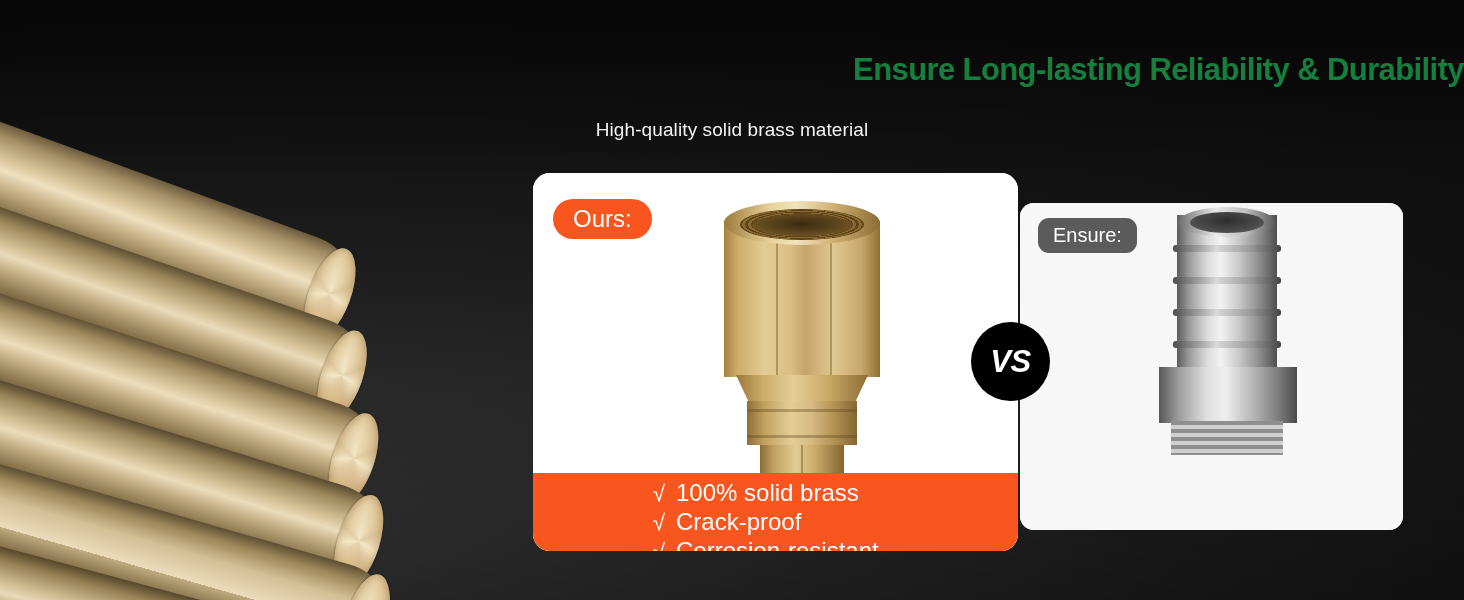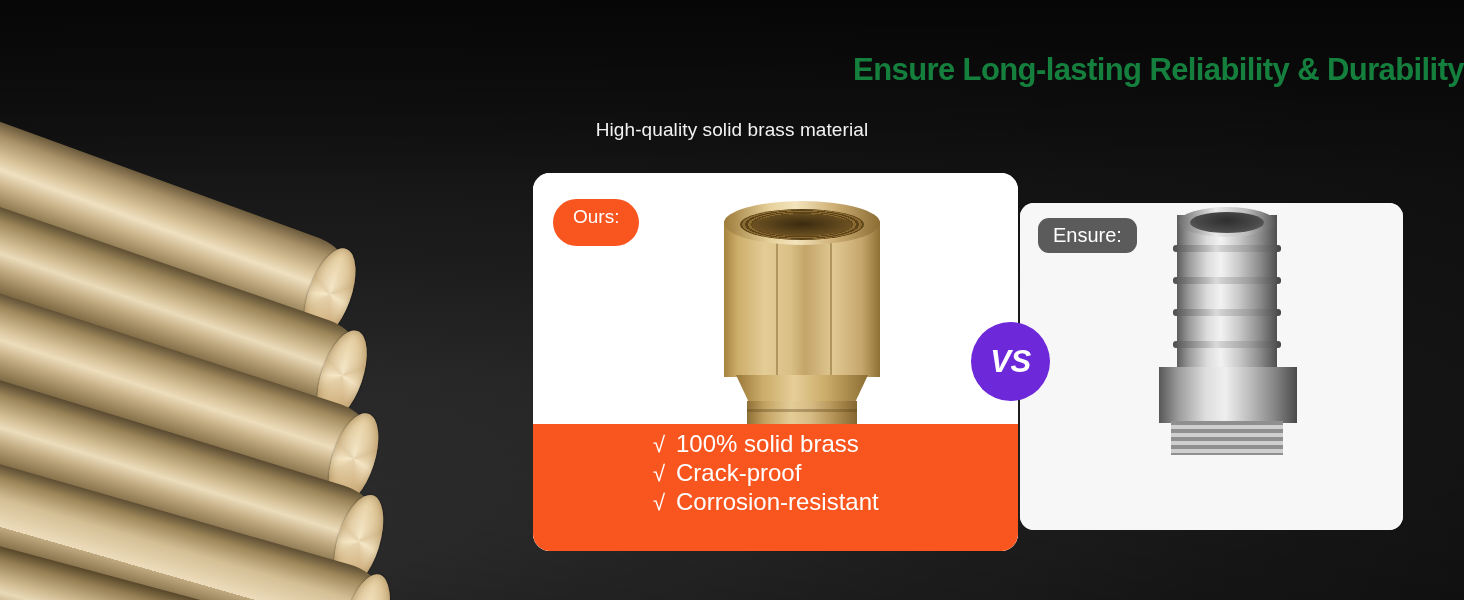--- a/index.html
+++ b/index.html
@@ -113,29 +113,29 @@
     border-radius:17px;
     z-index:5;
     overflow:hidden;
   }
   .ours-photo { position:absolute; inset:0; background:#ffffff; }
 
   .badge-ours {
     position:absolute; left:20px; top:26px;
     background:#F9551F;
     color:#ffffff;
-    font-size:19px;
-    padding:8px 20px 20px;
+    font-size:24px;
+    padding:8px 20px 8px;
     border-radius:999px;
     z-index:4;
     line-height:1;
   }
   .pros {
     position:absolute; left:0; right:0; bottom:0;
-    height:127px;
+    height:78px;
     background:#F9551F;
     z-index:3;
     padding:6px 16px 0 120px;
   }
   .pros .line {
     color:#ffffff;
     font-size:24px;
     line-height:28px;
     white-space:nowrap;
   }
@@ -148,21 +148,21 @@
   
   .steel { position:absolute; left:143px; top:-2px; width:130px; height:250px; z-index:2; }
   .s-part { position:absolute; }
 
   
   .vs {
     position:absolute;
     left:971px; top:322px;
     width:79px; height:79px;
     border-radius:50%;
-    background:#6d28d9;
+    background:#000000;
     color:#ffffff;
     font-size:31px;
     font-style:italic;
     font-weight:bold;
     display:flex; align-items:center; justify-content:center;
     letter-spacing:-0.5px;
     z-index:7;
   }
 </style>
 </head>

